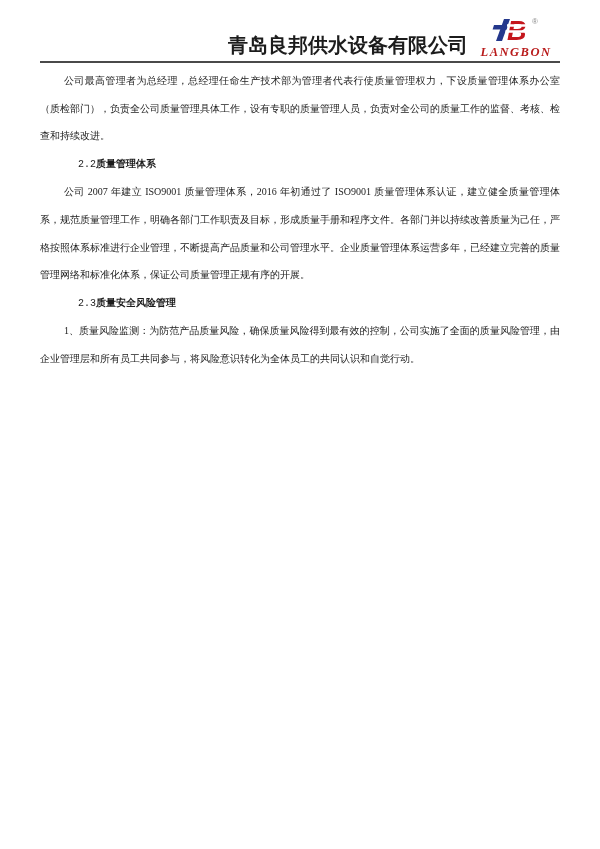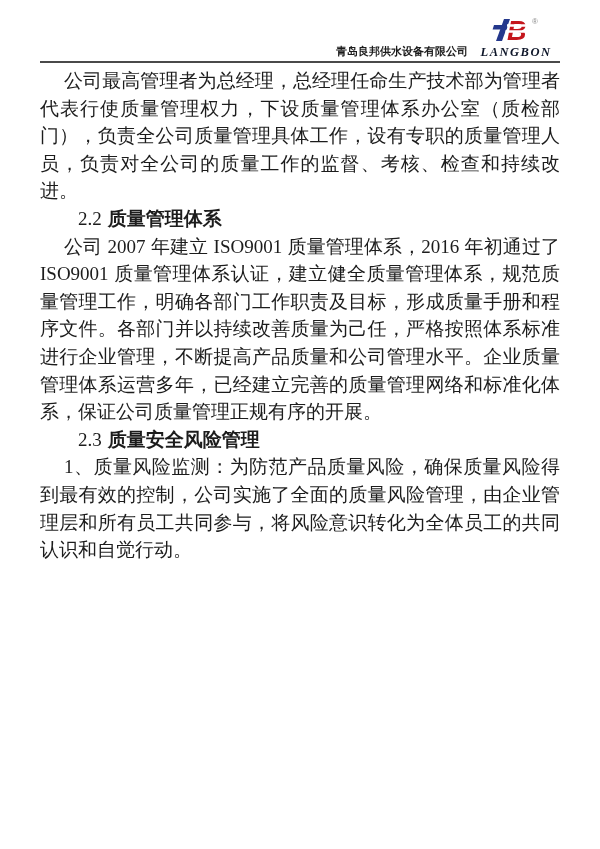--- a/index.html
+++ b/index.html
@@ -23,63 +23,62 @@
   }
   .header-title{
     font-size:14.5px;
     font-weight:bold;
     letter-spacing:0.3px;
     padding-bottom:2px;
   }
   .header-company{
     margin-left:auto;
     margin-right:92px;
-    font-size:11px;
+    font-size:20px;
     font-weight:bold;
     padding-bottom:2px;
     white-space:nowrap;
   }
   .logo{
     position:absolute;
     right:-2px;bottom:1px;
     width:92px;
     display:flex;flex-direction:column;align-items:center;
   }
   .logo-icon{line-height:0;margin-bottom:1px;}
   .logo-text{
     font-family:"Liberation Serif","DejaVu Serif",serif;
     font-style:italic;
     font-weight:bold;
     font-size:12.5px;
     letter-spacing:1.5px;
-    color:#0f172a;
+    color:#b91c1c;
     white-space:nowrap;
   }
   
   .content{
     margin:4px 40px 0 40px;
-    font-size:19px;
+    font-size:10px;
     line-height:27.6px;
   }
   .para{
     margin:0;
     text-indent:24px;
     text-align:justify;
   }
   .latin{
     font-family:"Liberation Serif","DejaVu Serif",serif;
   }
   .h2{
     margin:0 0 0 38px;
     font-weight:bold;
   }
   .h2 .h-num{
-    font-family:Liberation Serif, serif;
+    font-family:Liberation Mono, monospace;
     font-weight:normal;
-    margin-right:6px;
   }
 </style>
 </head>
 <body>
 
 <div class="page">
 
   <div class="header">
     <span class="header-company">青岛良邦供水设备有限公司</span>
 

